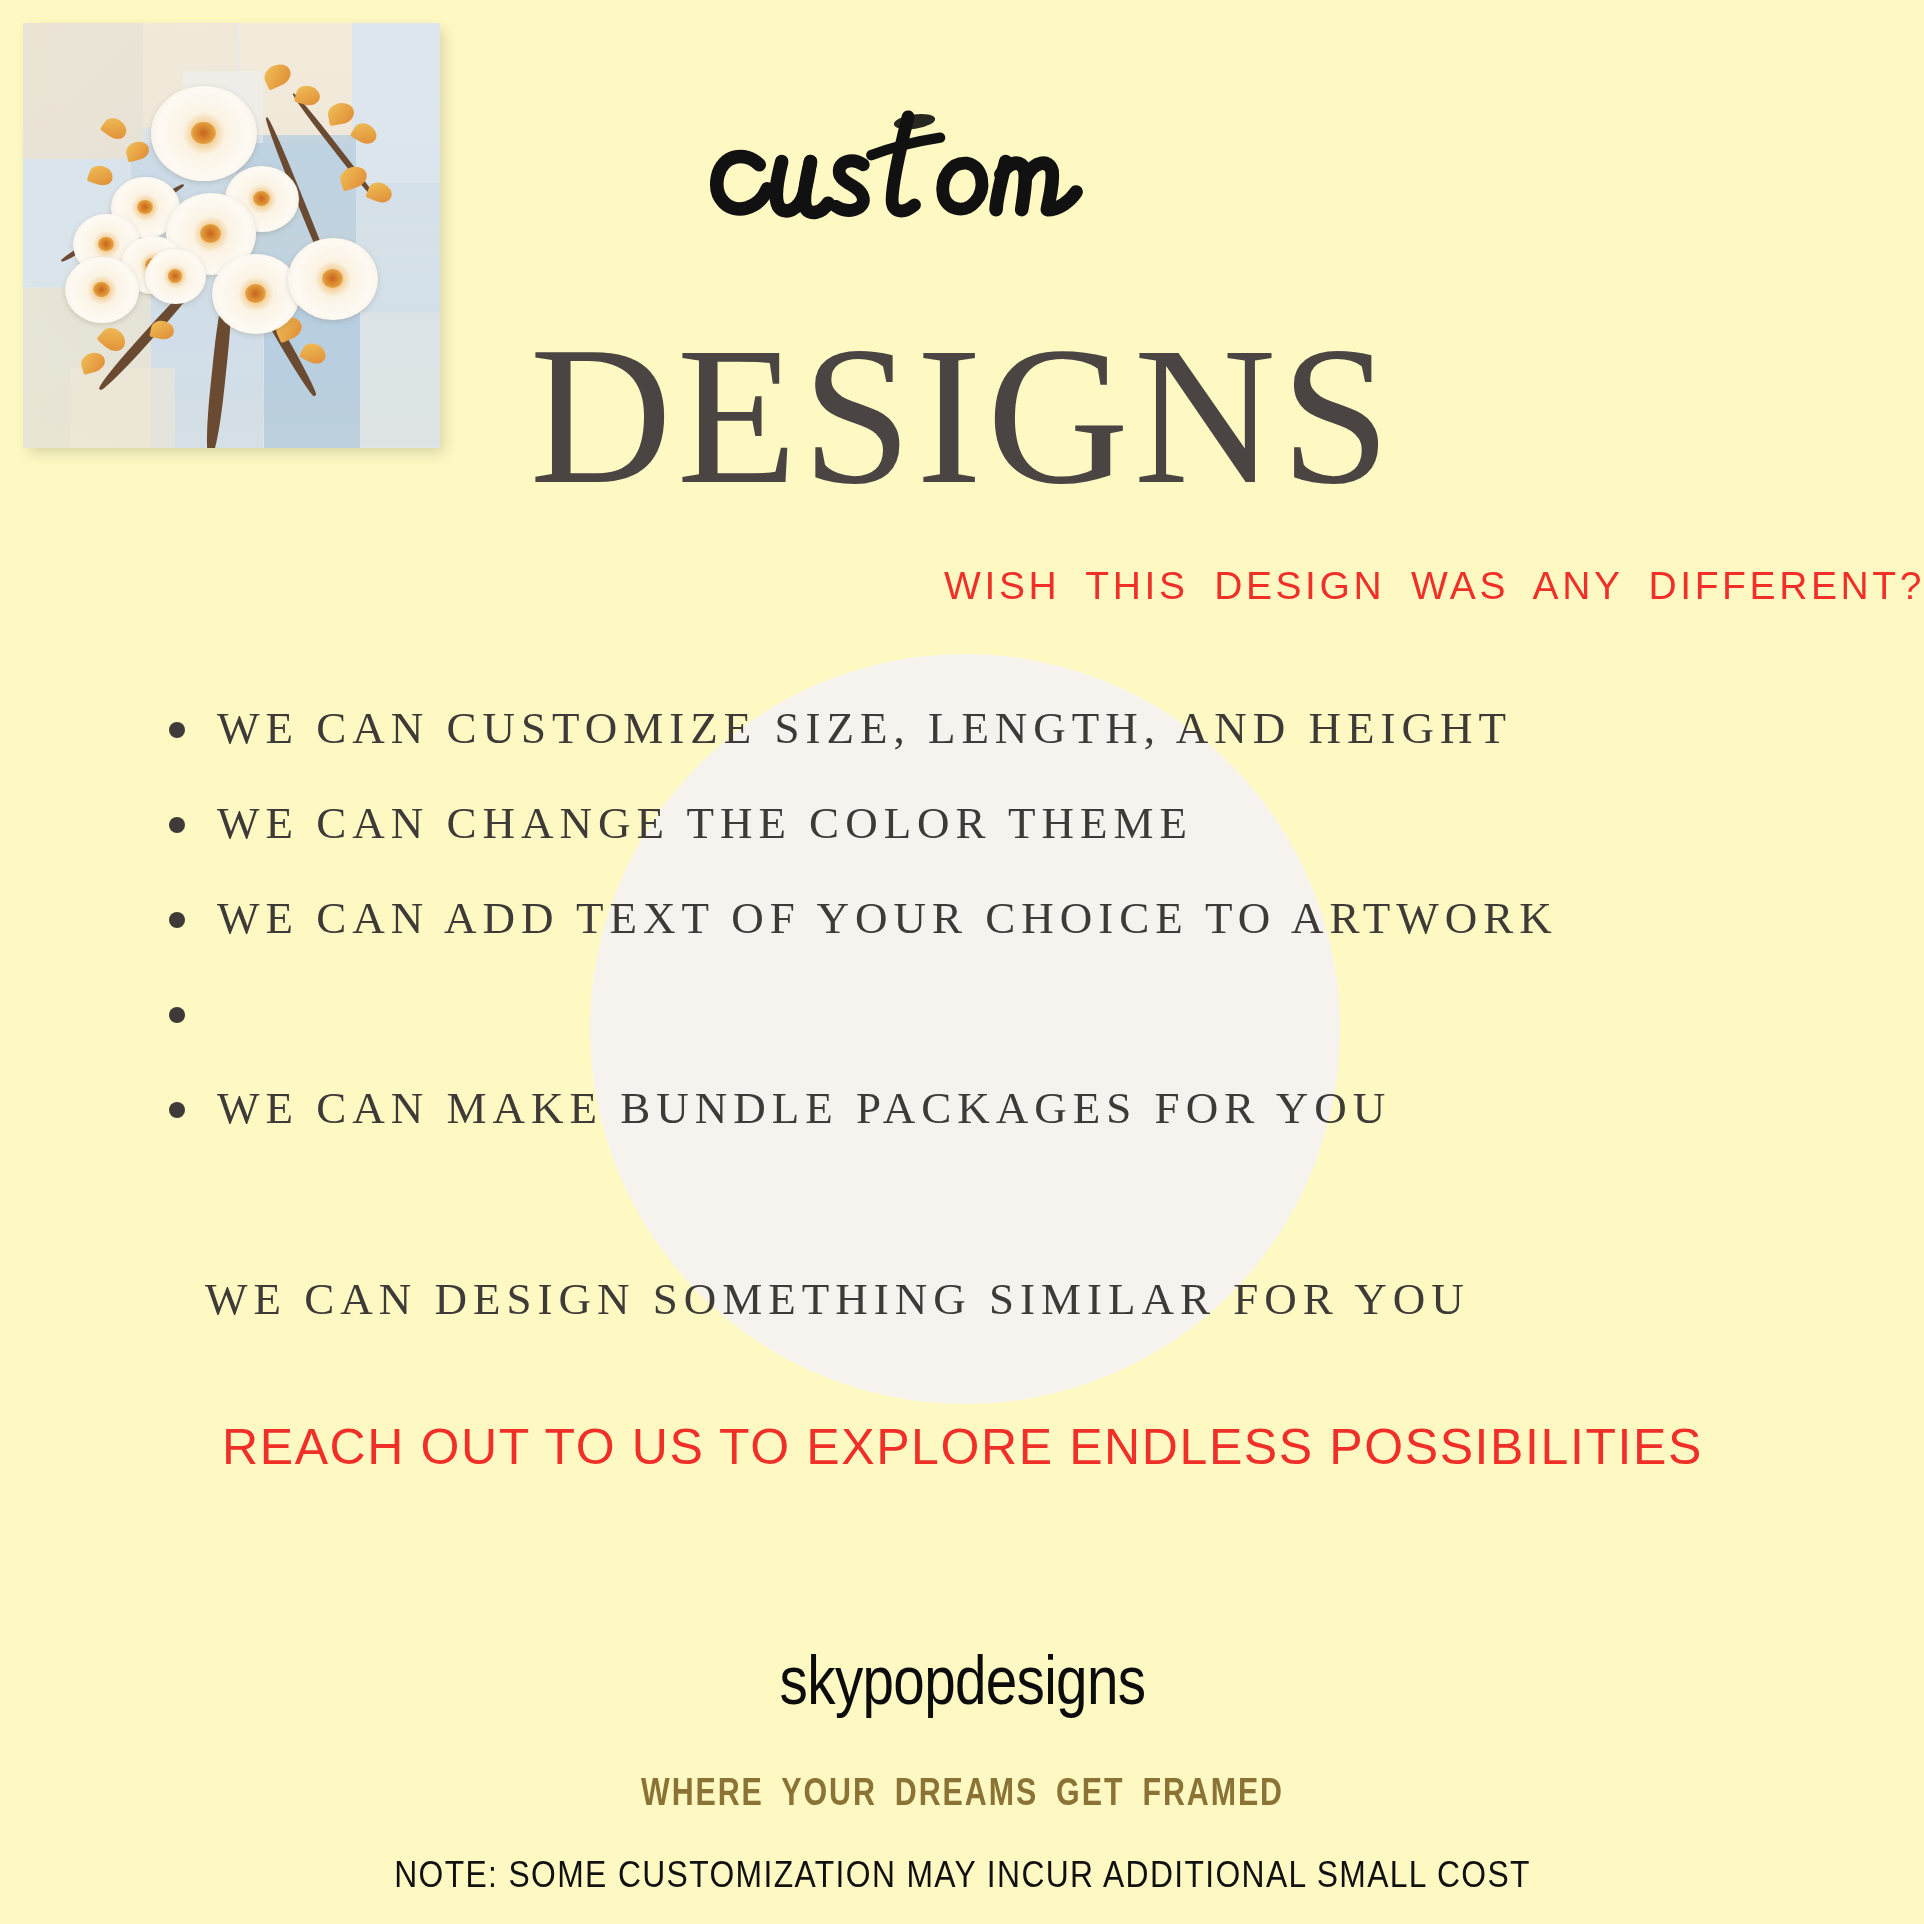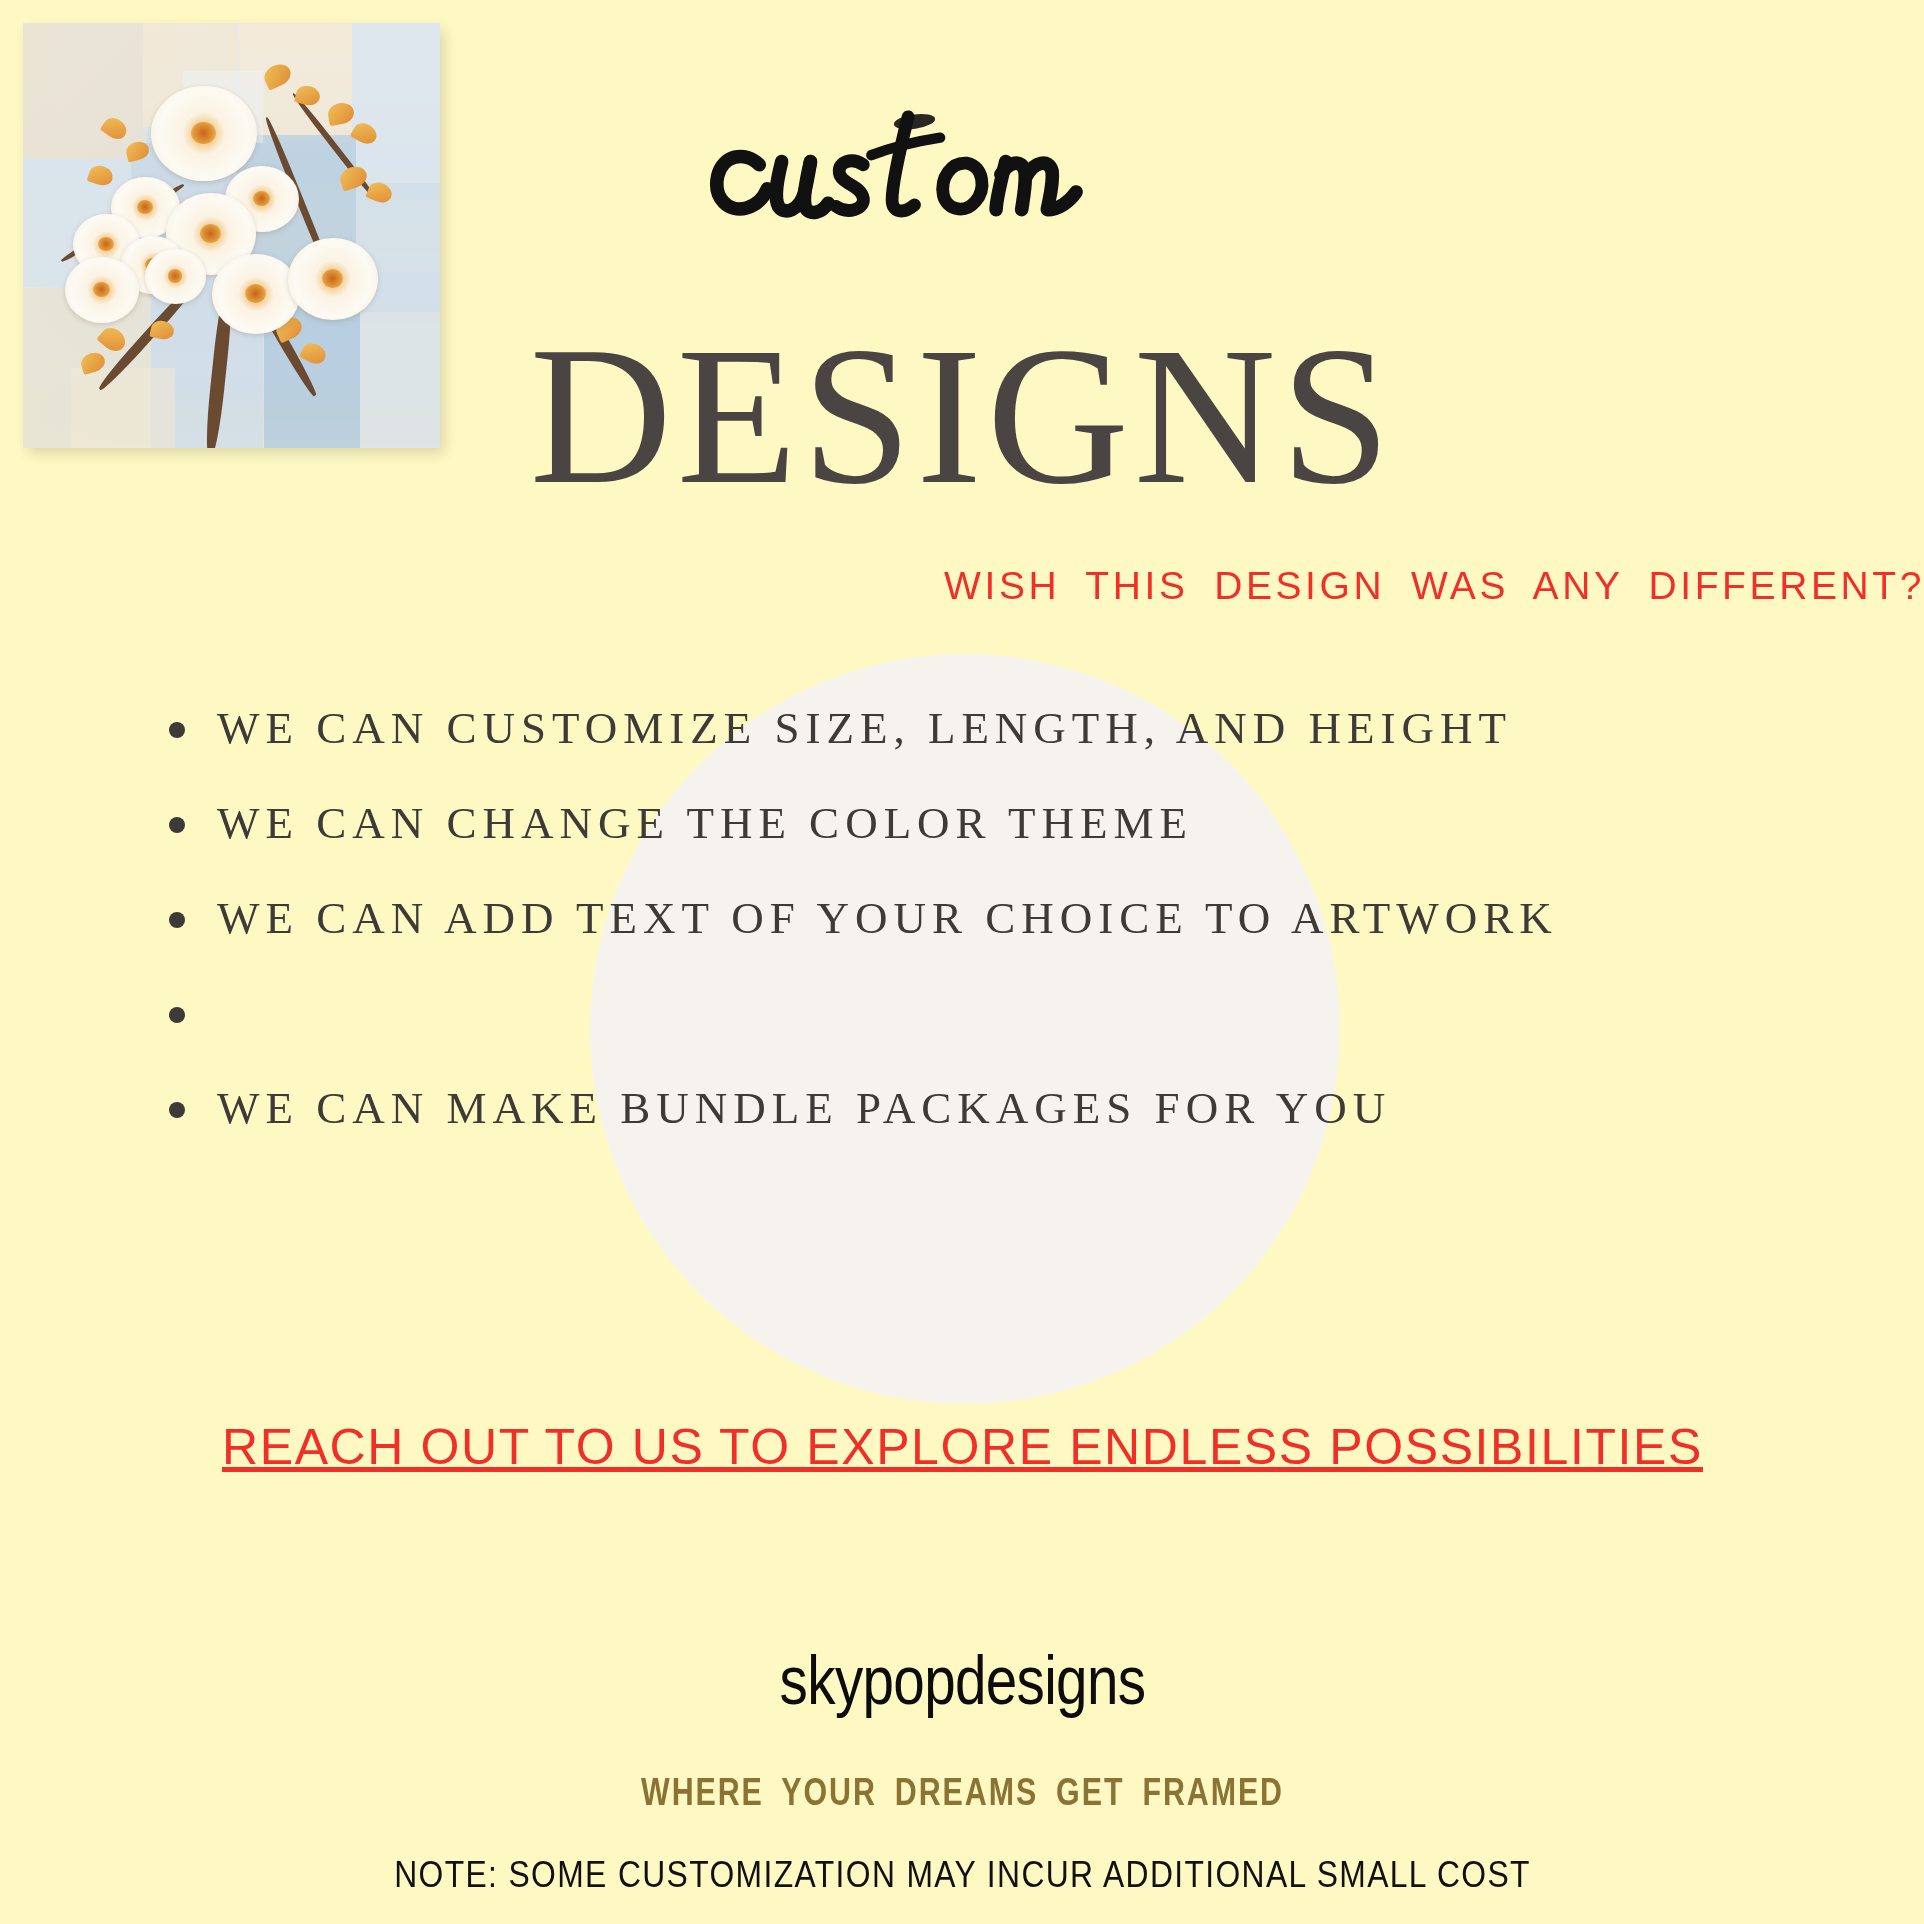--- a/index.html
+++ b/index.html
@@ -182,21 +182,20 @@
     position: absolute;
     left: 0; right: 0;
     top: 1418px;
     text-align: center;
     z-index: 4;
     font-family: "Liberation Sans", sans-serif;
     font-size: 50px;
     letter-spacing: 1.6px;
     color: #f03028;
     font-weight: 400;
-    text-decoration: underline;
   }
 
   
   .brand-logo {
     position: absolute;
     left: 0; right: 0;
     top: 1641px;
     text-align: center;
     z-index: 4;
     font-family: "Liberation Sans Narrow", "Liberation Sans", sans-serif;
@@ -340,20 +339,21 @@
     </li>
     <li class="feature-item">
       <span class="dot"></span>
     </li>
     <li class="feature-item">
       <span class="dot"></span>
       <span>WE CAN MAKE BUNDLE PACKAGES FOR YOU</span>
     </li>
   </ul>
 
+  <div class="continuation">WE CAN DESIGN SOMETHING SIMILAR FOR YOU</div>
 
   <div class="cta-red">REACH OUT TO US TO EXPLORE ENDLESS POSSIBILITIES</div>
 
   <div class="brand-logo">skypopdesigns</div>
   <div class="tagline">WHERE YOUR DREAMS GET FRAMED</div>
   <div class="note">NOTE: SOME CUSTOMIZATION MAY INCUR ADDITIONAL SMALL COST</div>
 
 </div>
 
 

